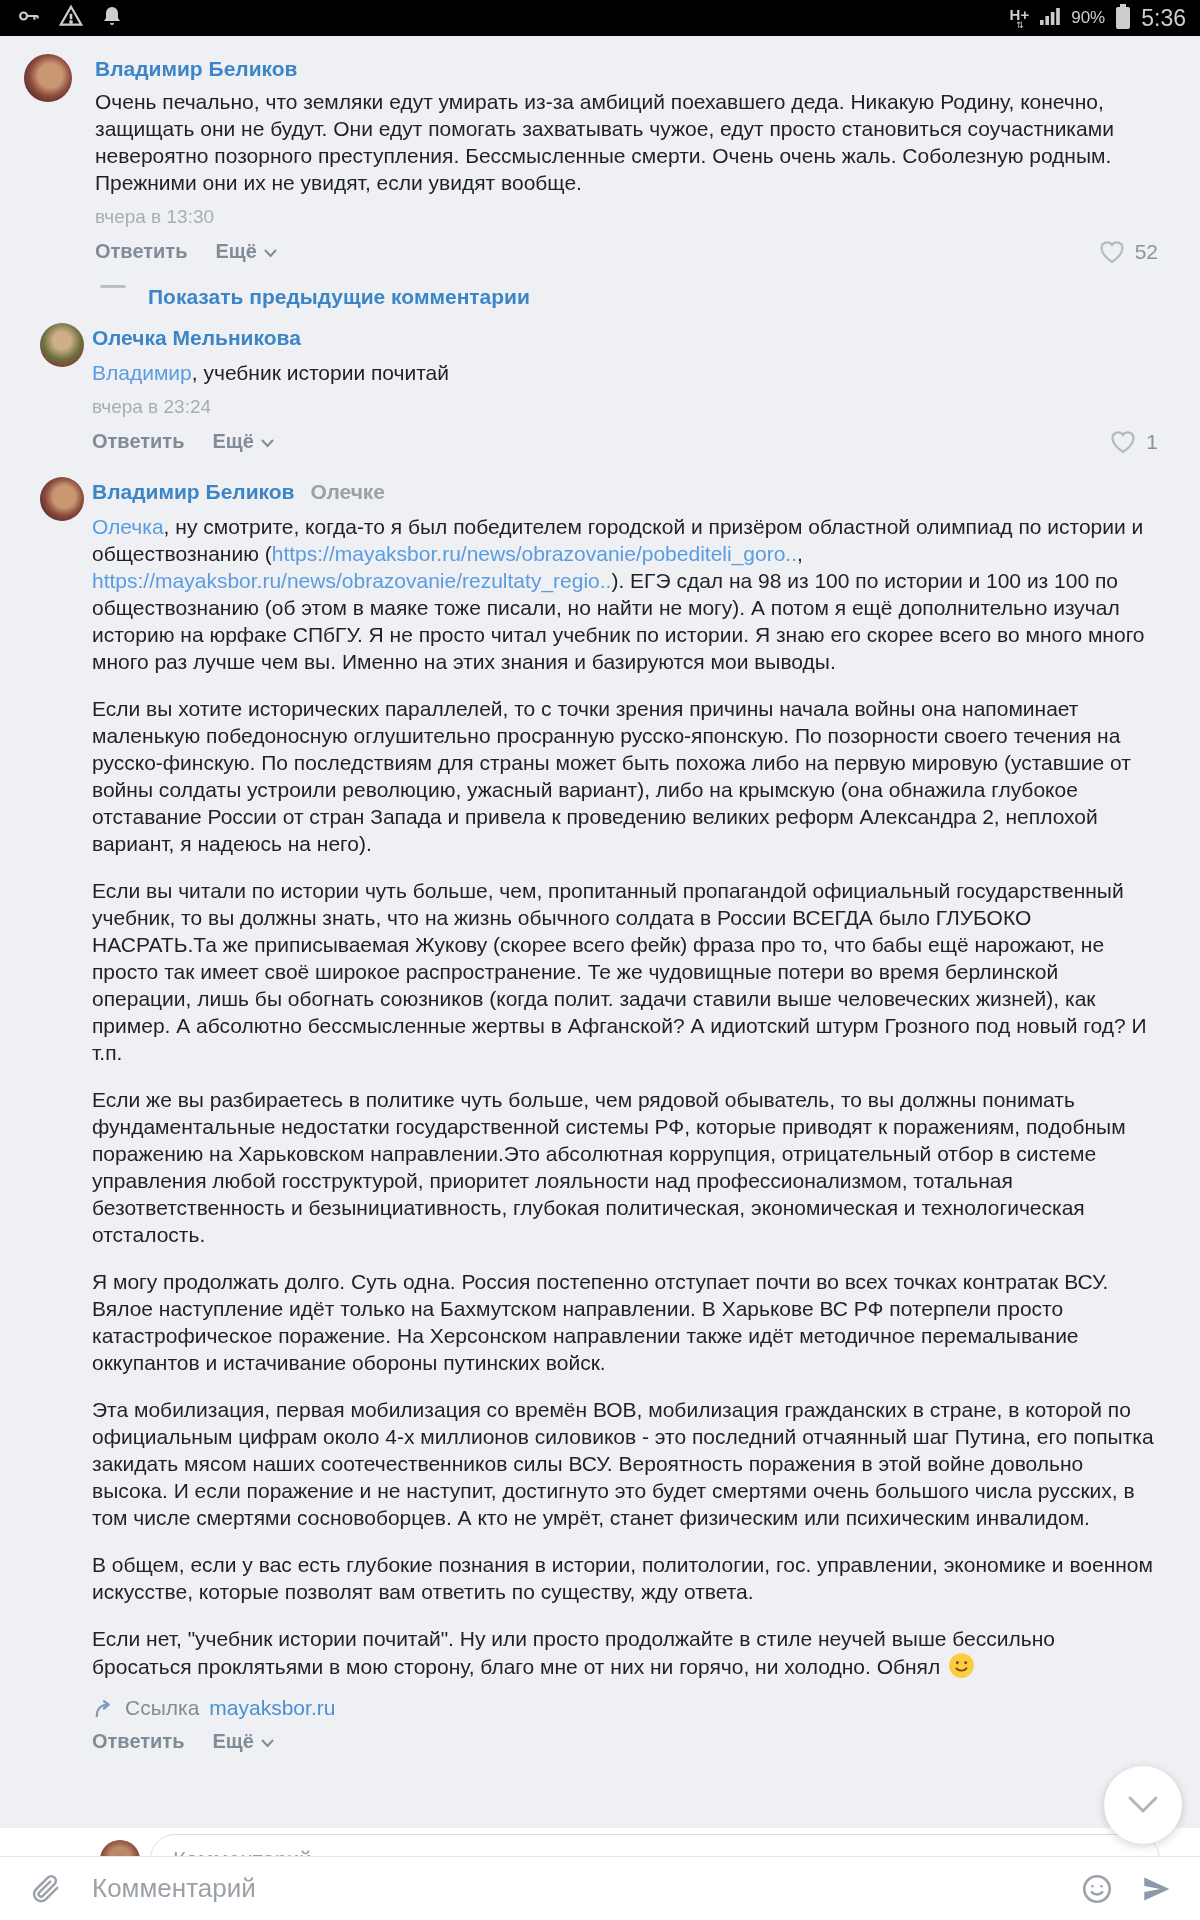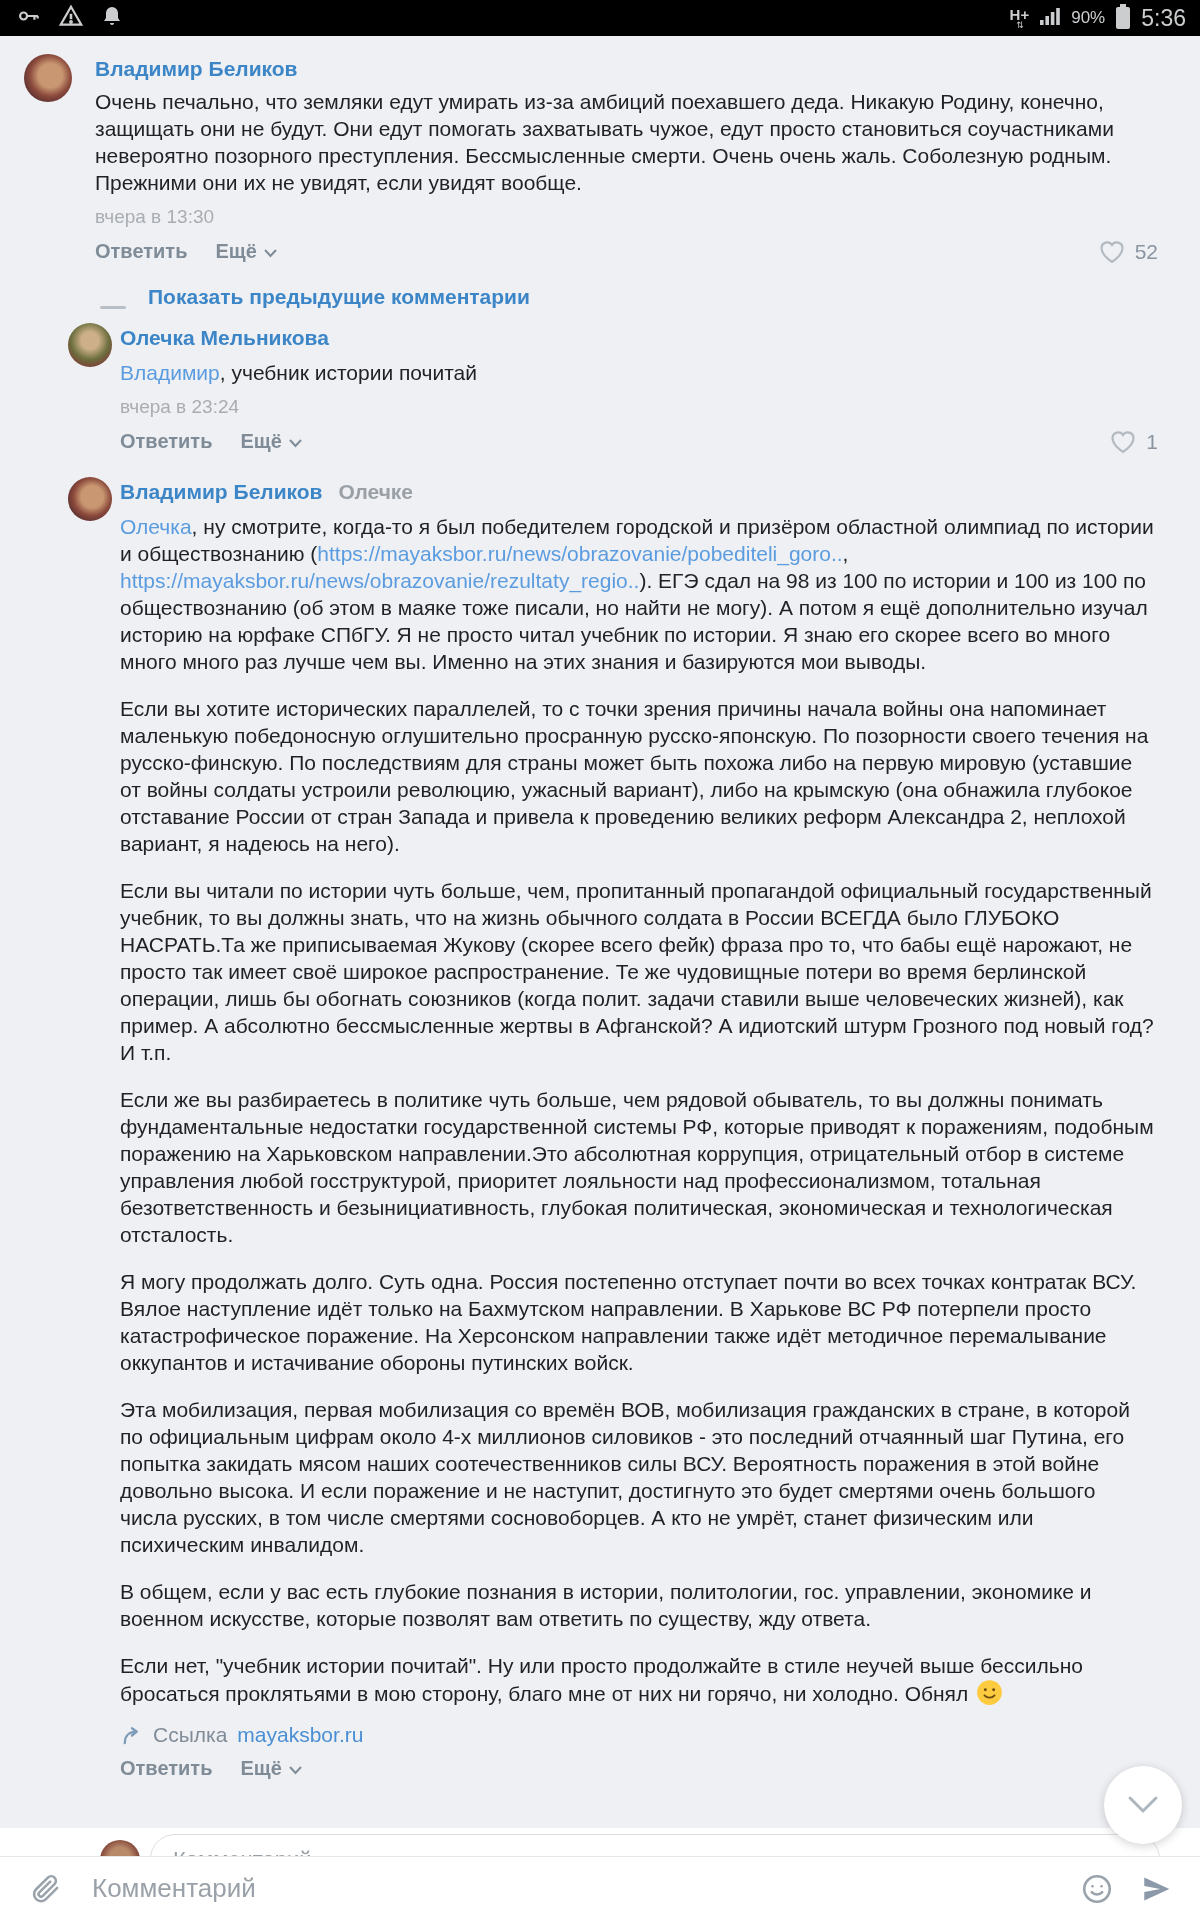--- a/index.html
+++ b/index.html
@@ -11,42 +11,42 @@
   .sb-left{display:flex;align-items:center;gap:16px;}
   .sb-right{margin-left:auto;display:flex;align-items:center;gap:9px;}
   .sb-net{display:flex;flex-direction:column;align-items:center;line-height:1;}
   .sb-net .h{font-size:15px;font-weight:bold;}
   .sb-net .arr{font-size:9px;margin-top:-1px;letter-spacing:-1px;}
   .sb-time{font-size:23px;}
   .sb-pct{font-size:17px;}
   
   .thread{padding-top:10px;}
   .comment{display:flex;padding:8px 42px 0 24px;}
-  .comment.reply{padding-left:68px;}
+  .comment.reply{padding-left:40px;}
   .avatar{border-radius:50%;flex:0 0 auto;}
   .av48{width:48px;height:48px;}
   .av44{width:44px;height:44px;}
   .av-vladimir{background:radial-gradient(circle at 55% 45%,#c99872 0 32%,#8c4a3c 55%,#5d3230 75%,#4c5a3a 100%);}
   .av-olechka{background:radial-gradient(circle at 50% 40%,#cdb08a 0 25%,#6d6f3f 55%,#7c3f35 80%,#3c4630 100%);}
   .av-user{background:radial-gradient(circle at 50% 45%,#b98a6a 0 35%,#7a3a32 70%,#55292a 100%);}
   .c-body{margin-left:23px;flex:1 1 auto;min-width:0;}
   .reply .c-body{margin-left:8px;}
   .authorline{font-size:21px;font-weight:bold;line-height:26px;margin-top:2px;}
   .author{color:#3c86c8;cursor:pointer;}
   .reply-to{color:#9aa0a6;font-weight:bold;margin-left:10px;}
   .ctext{font-size:21px;line-height:27px;margin-top:6px;color:#1f2124;word-wrap:break-word;}
   .ctext .para{margin-top:20px;}
   .ctext .para:first-child{margin-top:8px;}
   .tlink{color:#5b9ce0;cursor:pointer;}
   .ctime{font-size:19px;color:#a9adb2;margin-top:10px;}
   .actions{display:flex;align-items:center;margin-top:10px;padding-bottom:4px;}
   .act{font-size:20px;font-weight:bold;color:#7f8c98;margin-right:28px;display:flex;align-items:center;cursor:pointer;}
   .act svg{margin-left:6px;margin-top:3px;}
   .likes{margin-left:auto;display:flex;align-items:center;gap:8px;color:#8b95a1;font-size:21px;cursor:pointer;}
-  .showprev{display:flex;align-items:flex-end;margin:16px 0 6px 0;padding-left:100px;}
+  .showprev{display:flex;align-items:flex-start;margin:16px 0 6px 0;padding-left:100px;}
   .showprev .dash{width:26px;height:3px;background:#b9bfc6;border-radius:2px;margin-right:22px;}
   .showprev .lbl{color:#3c86c8;font-size:21px;font-weight:bold;cursor:pointer;}
   .attachrow{display:flex;align-items:center;gap:10px;margin-top:16px;font-size:21px;}
   .attach-label{color:#818c99;}
   .attach-domain{color:#4a8fd3;cursor:pointer;}
   .emoji-svg{vertical-align:-5px;margin-left:2px;}
   
   .inline-reply{position:absolute;left:0;right:0;top:1828px;height:92px;background:#fff;z-index:2;}
   .inline-reply .avatar{position:absolute;left:100px;top:12px;width:40px;height:40px;}
   .ir-pill{position:absolute;left:150px;right:40px;top:6px;height:50px;border:1px solid #dcdfe2;

